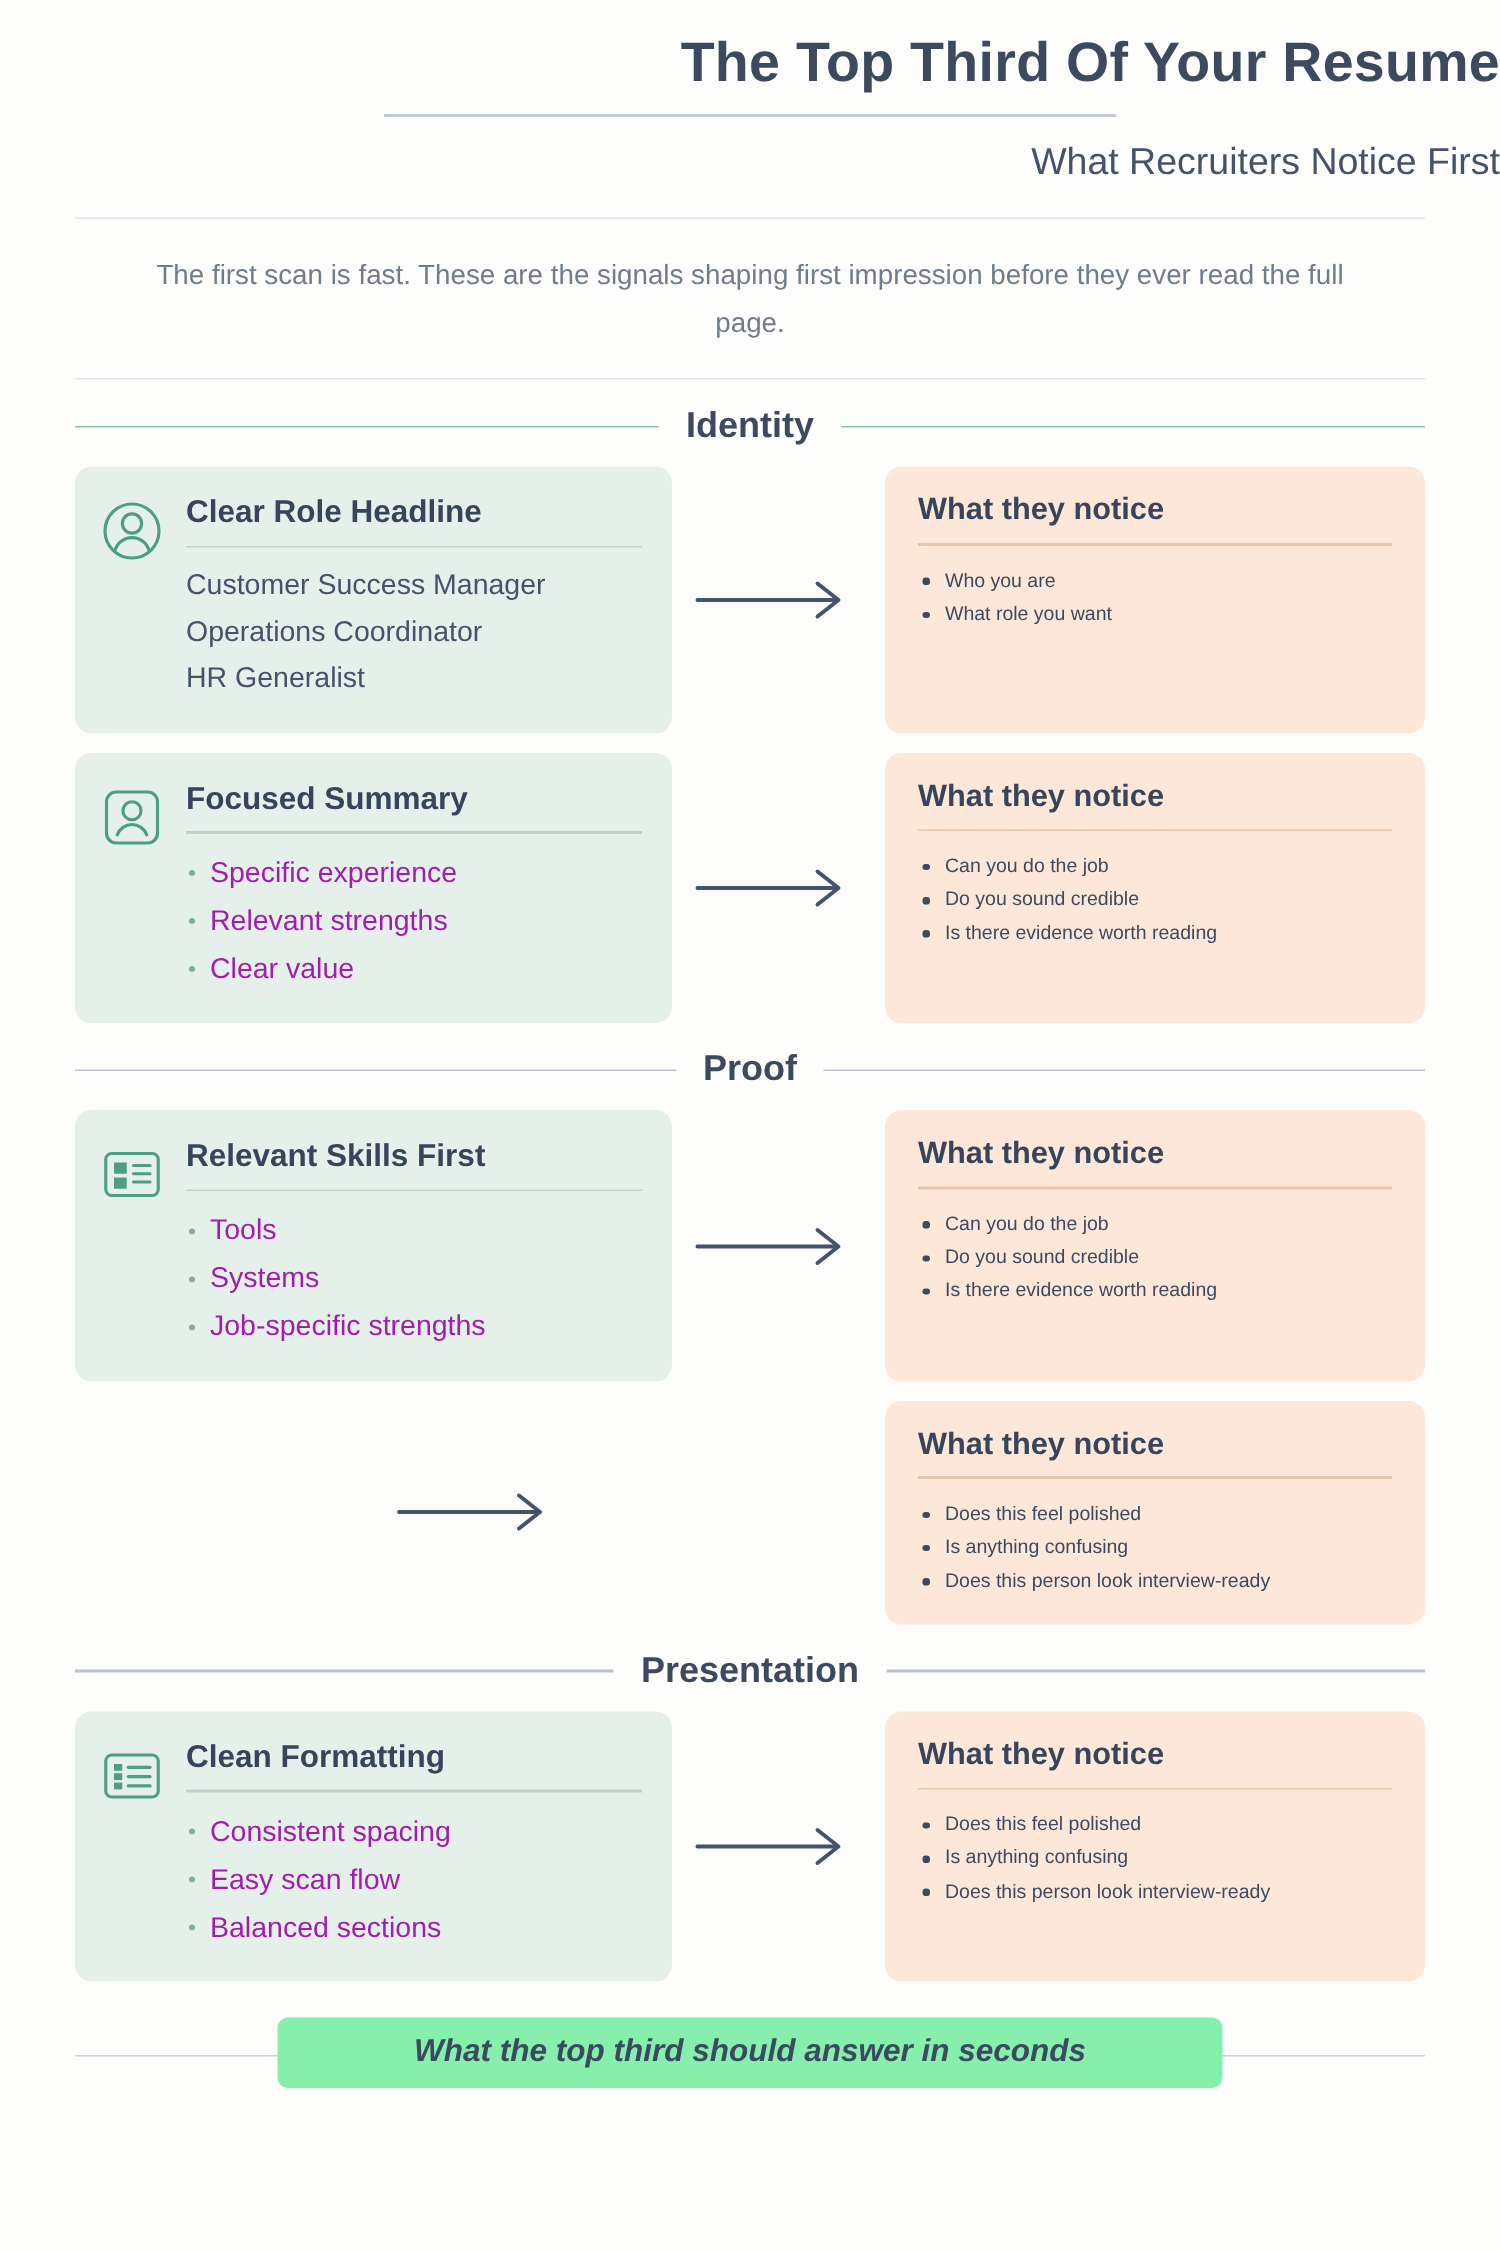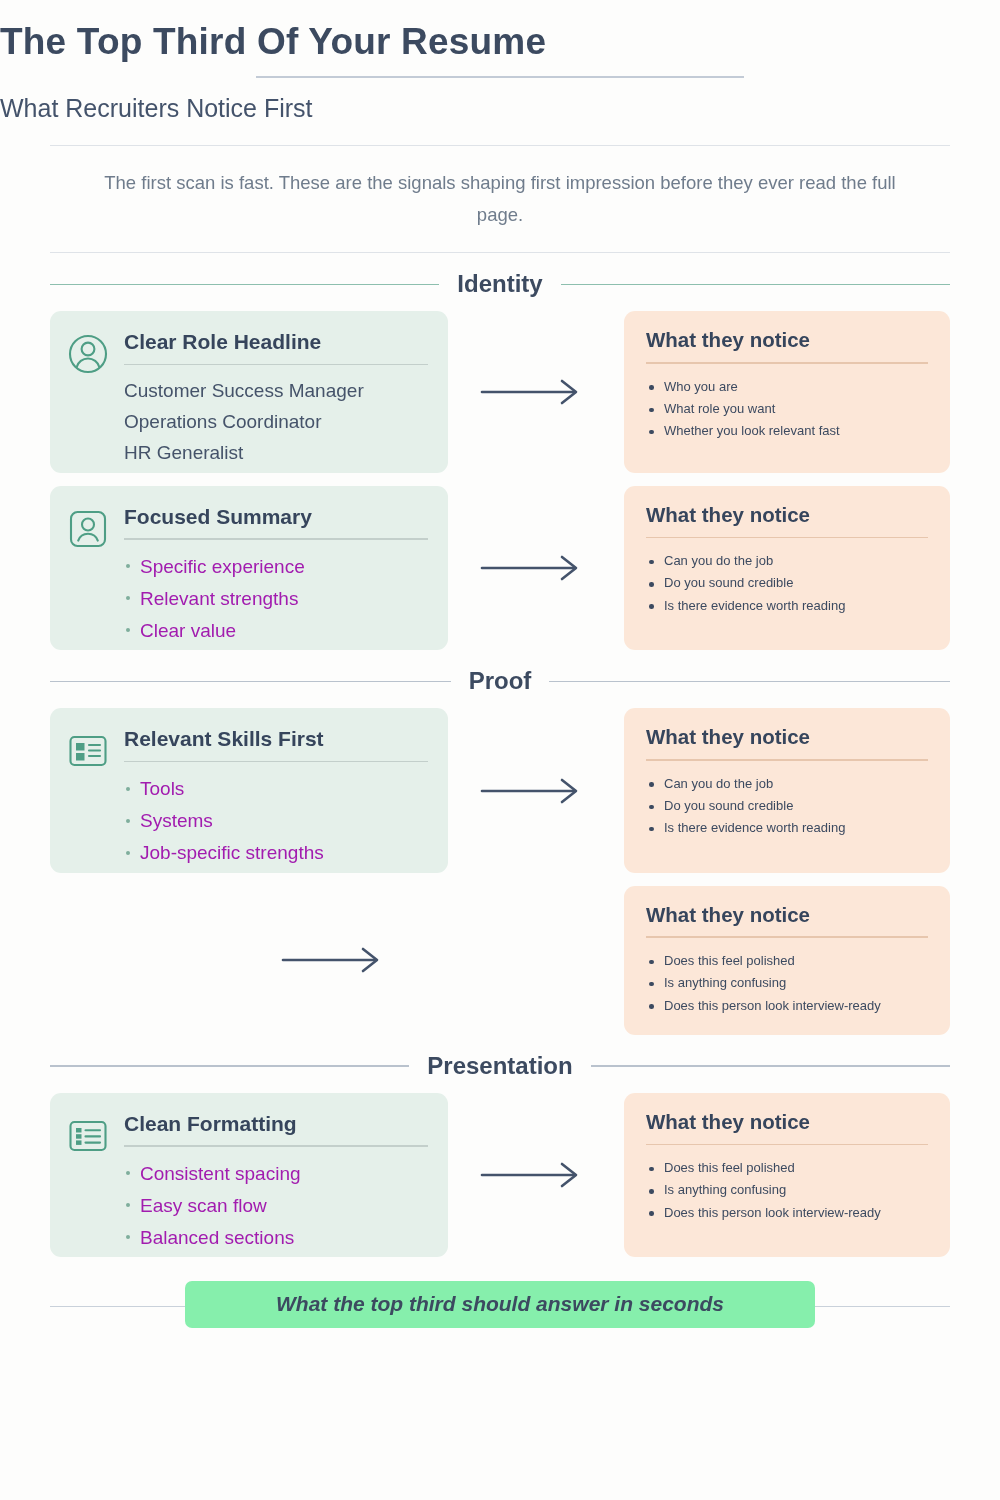--- a/index.html
+++ b/index.html
@@ -6,21 +6,21 @@
   body{
     width:1000px;height:1500px;
     background:#fdfdfc;
     font-family:"Liberation Sans", sans-serif;
     color:#3d4a5c;
     overflow:hidden;
   }
   .page{position:relative;width:1000px;height:1500px;box-sizing:border-box;}
 
   
-  .header{padding-top:22px;text-align:left;}
+  .header{padding-top:22px;text-align:right;}
   .main-title{
     font-size:37px;font-weight:bold;color:#3c4a60;
     letter-spacing:.2px;line-height:1.1;margin:0;
   }
   .title-rule{
     width:488px;height:2px;background:#c3cbd6;margin:13px auto 0;
   }
   .subtitle{
     font-size:25px;color:#44536b;margin:16px 0 0;font-weight:normal;
   }
@@ -45,25 +45,25 @@
   }
 
   
   .row{
     display:flex;align-items:stretch;width:900px;margin:13px auto 0;
   }
   .card{
     border-radius:11px;box-sizing:border-box;
   }
   .card-left{
-    width:398px;background:#e5f0ea;padding:18px 20px 4px 16px;
+    width:398px;background:#e5f0ea;padding:18px 20px 20px 16px;
     display:flex;gap:14px;
   }
   .card-right{
-    width:326px;background:#fce7d8;padding:17px 22px 18px 22px;
+    width:360px;background:#fce7d8;padding:17px 22px 18px 22px;
   }
   .arrow-cell{
     flex:1;display:flex;align-items:center;justify-content:center;
   }
   .icon-box{flex:0 0 44px;padding-top:3px;}
   .left-body{flex:1;min-width:0;}
   .card-title{
     font-size:21px;font-weight:bold;color:#36455c;margin:0;line-height:1.2;
   }
   .card-rule{height:1.5px;background:#c3cfcb;margin:9px 0 11px;}
@@ -144,21 +144,20 @@
         <line x1="2" y1="13" x2="95" y2="13" stroke-linecap="round"></line>
         <polyline points="82,2 96,13 82,24" stroke-linecap="round" stroke-linejoin="round"></polyline>
       </svg>
     </div>
     <div class="card card-right">
       <div class="notice-title">What they notice</div>
       <div class="rule-orange"></div>
       <ul class="dot-list dark">
         <li>Who you are</li>
         <li>What role you want</li>
-        <li>Whether you look relevant fast</li>
       </ul>
     </div>
   </div>
 
   <div class="row">
     <div class="card card-left">
       <div class="icon-box">
         <svg width="44" height="44" viewBox="0 0 44 44" fill="none" stroke="#4e9e85" stroke-width="2.1">
           <rect x="5" y="5" width="34" height="34" rx="6.5"></rect>
           <circle cx="22" cy="17.5" r="6"></circle>

